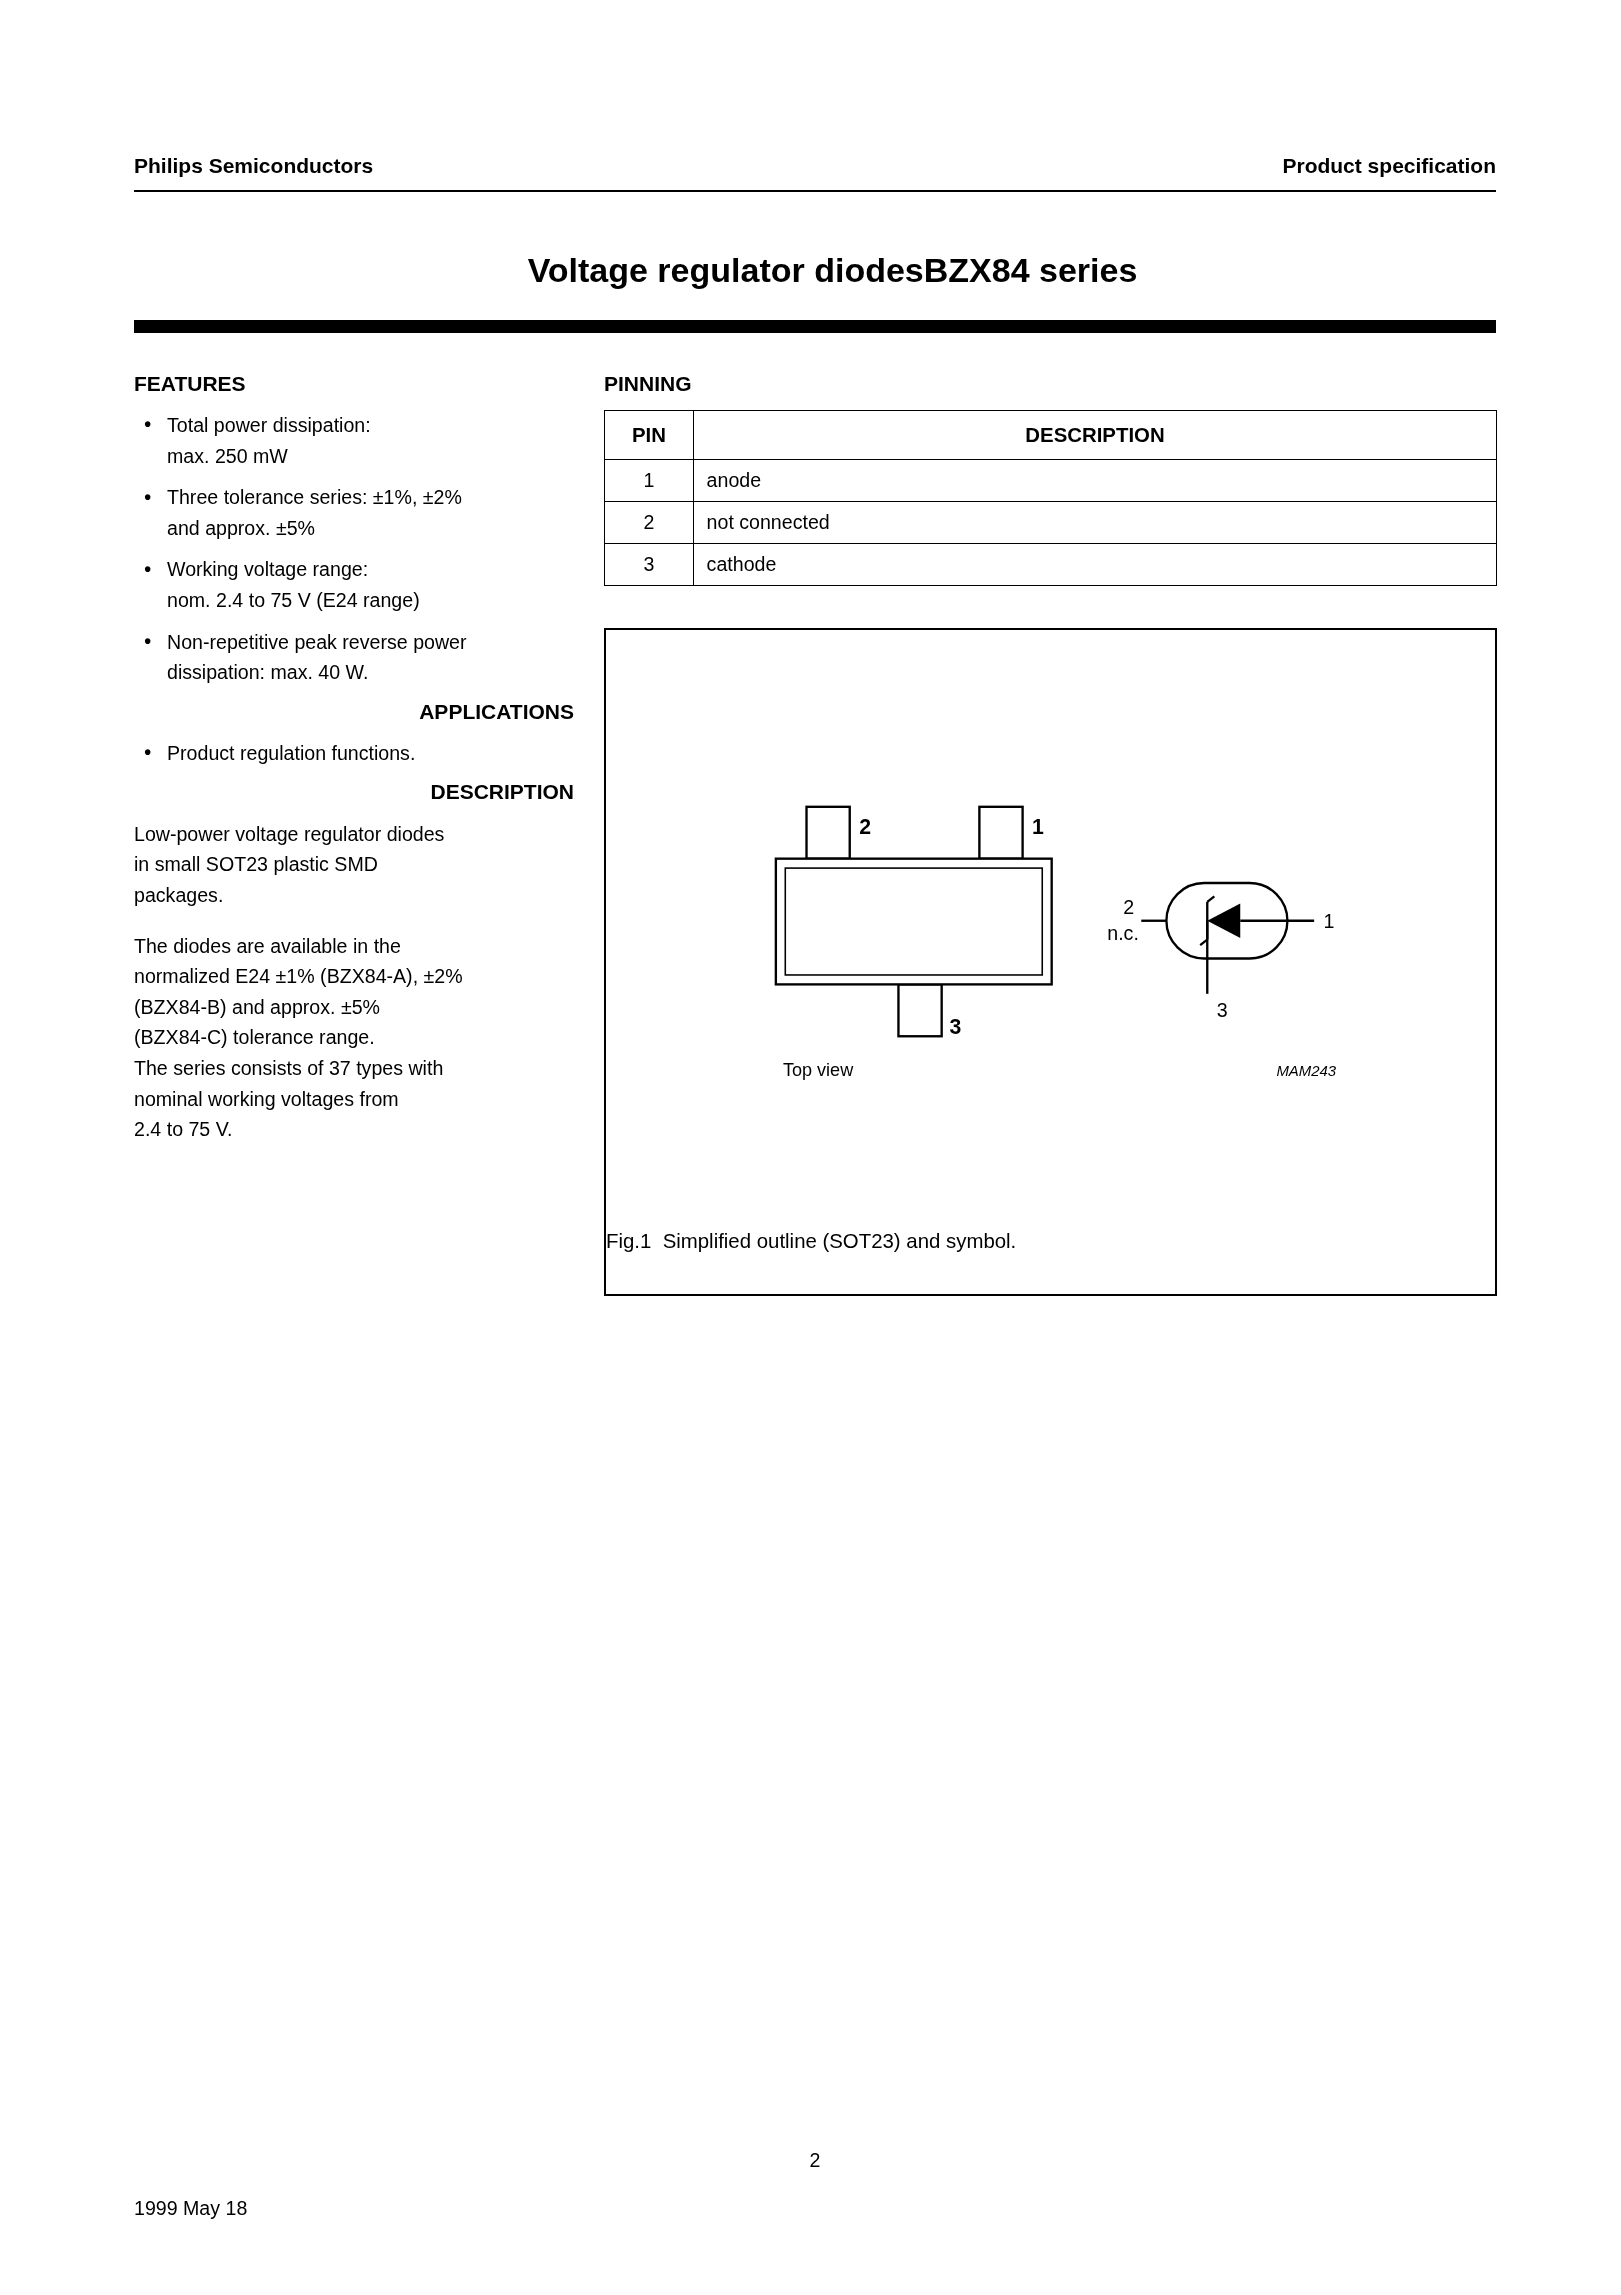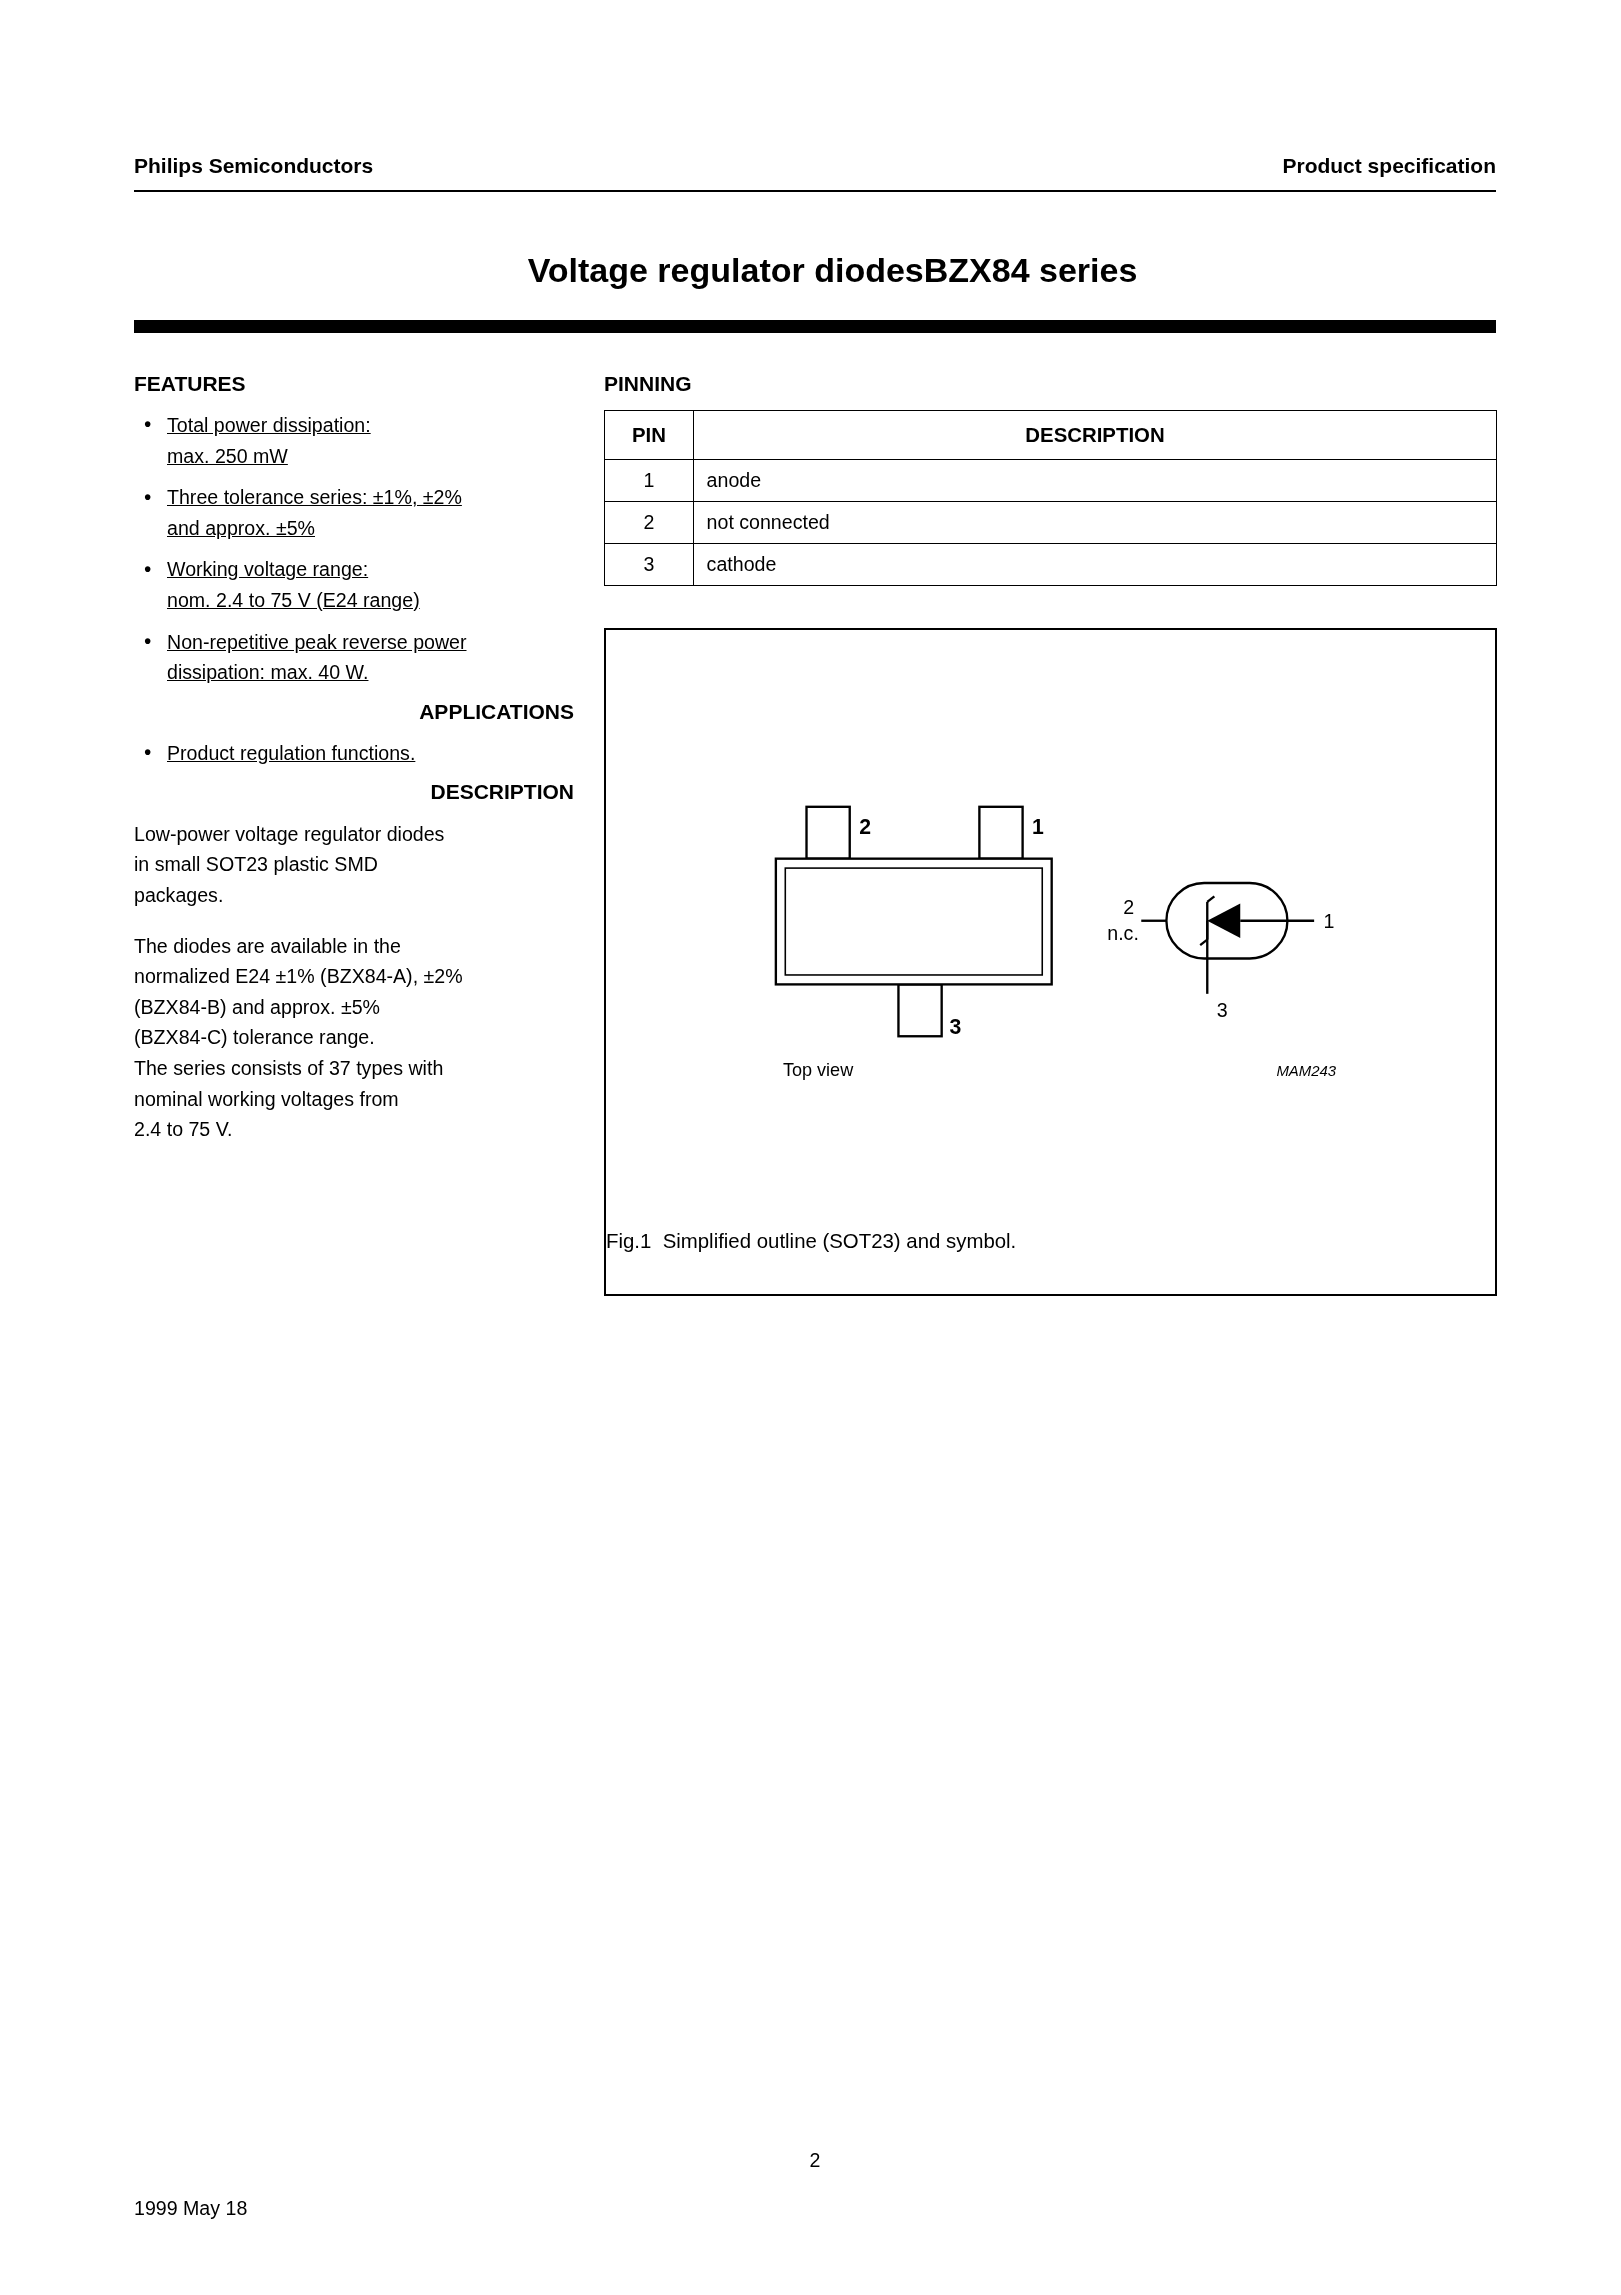--- a/index.html
+++ b/index.html
@@ -90,21 +90,20 @@
     font-size: 21px;
     font-weight: bold;
     line-height: 1.2;
   }
   .sec-gap { margin-top: 47px; text-align: right; }
 
   ul.bullets {
     list-style: none;
     margin: 0;
     padding: 0;
-    text-decoration: underline;
   }
   ul.bullets li {
     position: relative;
     padding-left: 33px;
     margin-bottom: 11px;
     white-space: pre-line;
   }
   ul.bullets li::before {
     content: "\2022";
     position: absolute;

